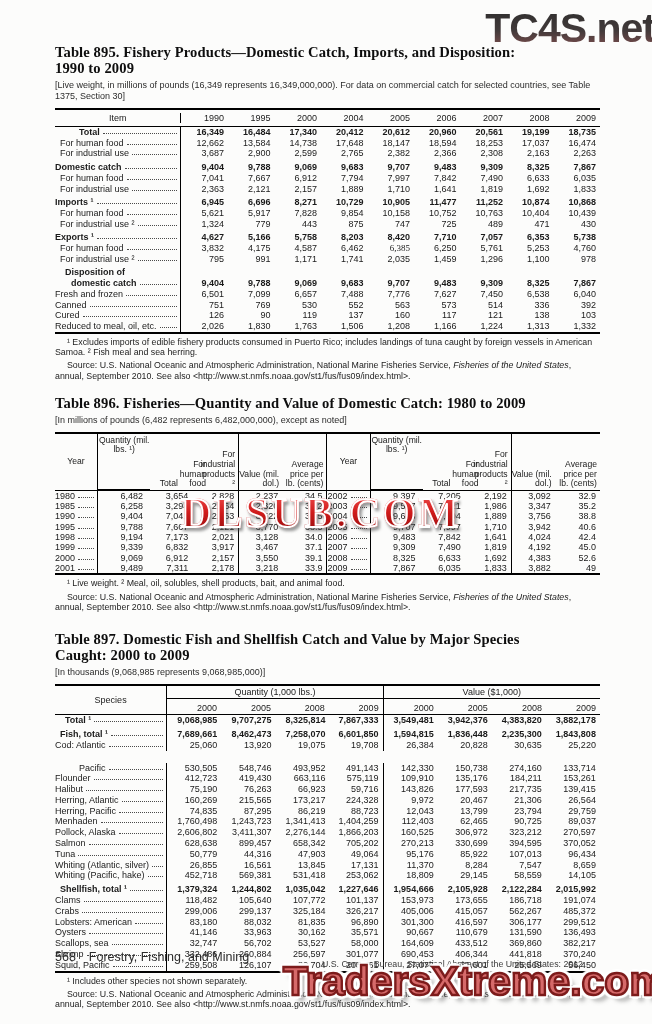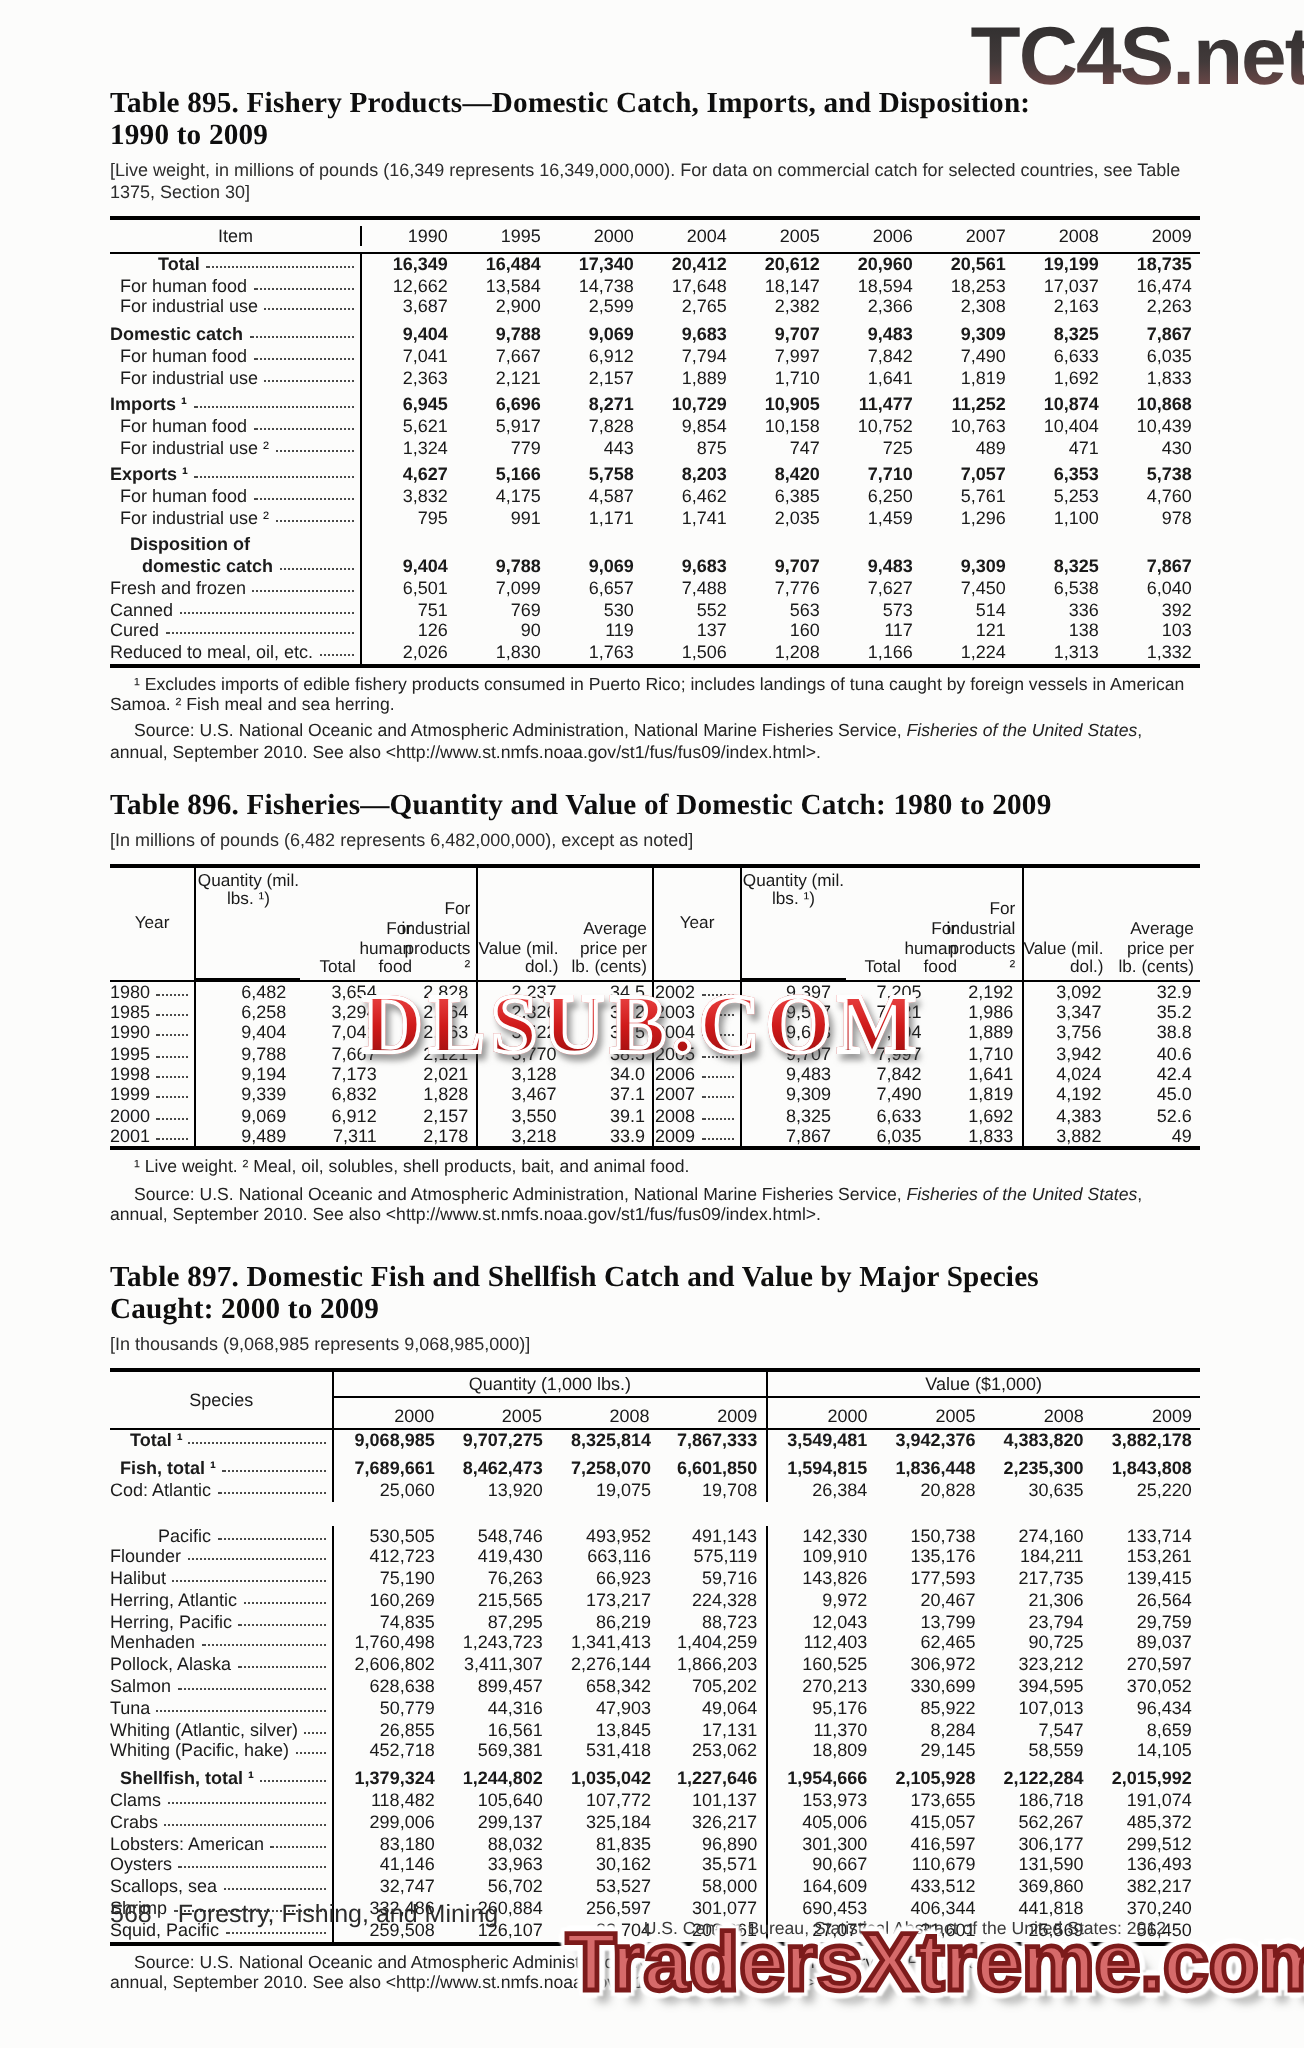--- a/index.html
+++ b/index.html
@@ -261,21 +261,21 @@
             </div>
             <div class="trow">
               <div class="tc tlabel vr" style="width: 23.2%; padding-left: 5px;">
                 <span>For human food</span>
                 <span class="lead"></span>
               </div>
               <div class="tc tnum" style="width: 8.533%;">3,832</div>
               <div class="tc tnum" style="width: 8.533%;">4,175</div>
               <div class="tc tnum" style="width: 8.533%;">4,587</div>
               <div class="tc tnum" style="width: 8.533%;">6,462</div>
-              <div class="tc tnum" style="width: 8.533%;">6,385</div>
+              <div class="tc tnum" style="width: 8.533%; font-family: Liberation Serif, serif;">6,385</div>
               <div class="tc tnum" style="width: 8.533%;">6,250</div>
               <div class="tc tnum" style="width: 8.533%;">5,761</div>
               <div class="tc tnum" style="width: 8.533%;">5,253</div>
               <div class="tc tnum" style="width: 8.533%;">4,760</div>
             </div>
             <div class="trow">
               <div class="tc tlabel vr" style="width: 23.2%; padding-left: 5px;">
                 <span>For industrial use ²</span>
                 <span class="lead"></span>
               </div>
@@ -521,21 +521,21 @@
               <div class="tc tnum" style="width: 7.9%;">4,024</div>
               <div class="tc tnum" style="width: 8.3%;">42.4</div>
             </div>
             <div class="trow">
               <div class="tc tlabel vr" style="width: 7.9%; padding-left: 0px;">
                 <span>1999</span>
                 <span class="lead"></span>
               </div>
               <div class="tc tnum" style="width: 9%;">9,339</div>
               <div class="tc tnum" style="width: 8.3%;">6,832</div>
-              <div class="tc tnum vr" style="width: 8.6%;">1,828</div>
+              <div class="tc tnum vr" style="width: 8.6%;">3,917</div>
               <div class="tc tnum" style="width: 7.9%;">3,467</div>
               <div class="tc tnum vr" style="width: 8.3%;">37.1</div>
               <div class="tc tlabel vr" style="width: 7.9%; padding-left: 0px;">
                 <span>2007</span>
                 <span class="lead"></span>
               </div>
               <div class="tc tnum" style="width: 9%;">9,309</div>
               <div class="tc tnum" style="width: 8.3%;">7,490</div>
               <div class="tc tnum vr" style="width: 8.6%;">1,819</div>
               <div class="tc tnum" style="width: 7.9%;">4,192</div>
@@ -919,20 +919,21 @@
               <div class="tc tnum" style="width: 9.925%;">82,704</div>
               <div class="tc tnum vr" style="width: 9.925%;">203,661</div>
               <div class="tc tnum" style="width: 9.925%;">27,077</div>
               <div class="tc tnum" style="width: 9.925%;">31,601</div>
               <div class="tc tnum" style="width: 9.925%;">25,569</div>
               <div class="tc tnum" style="width: 9.925%;">56,450</div>
             </div>
           </div>
       </div>
 
+      <p class="note">¹ Includes other species not shown separately.</p>
       <p class="note"><span>Source: U.S. National Oceanic and Atmospheric Administration, National Marine Fisheries Service, </span><span class="it">Fisheries of the United States</span><span>, annual, September 2010. See also &lt;http://www.st.nmfs.noaa.gov/st1/fus/fus09/index.html&gt;.</span></p>
     </section>
   </div>
 
   <div class="footer-left">
     <span class="pnum">568</span>
     <span>Forestry, Fishing, and Mining</span>
   </div>
   <div class="footer-right">U.S. Census Bureau, Statistical Abstract of the United States: 2012</div>
 

